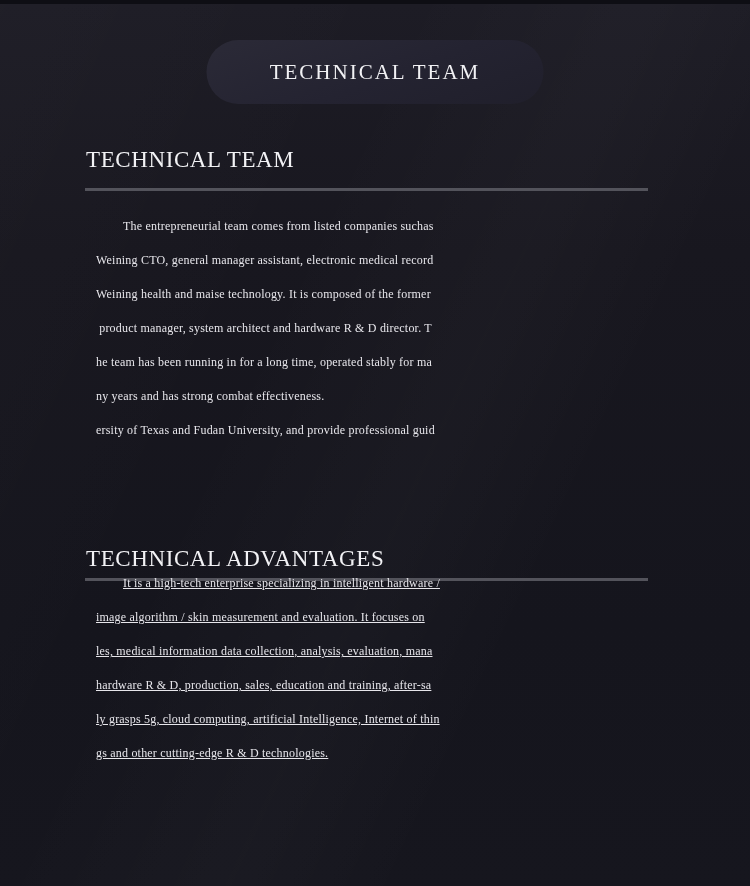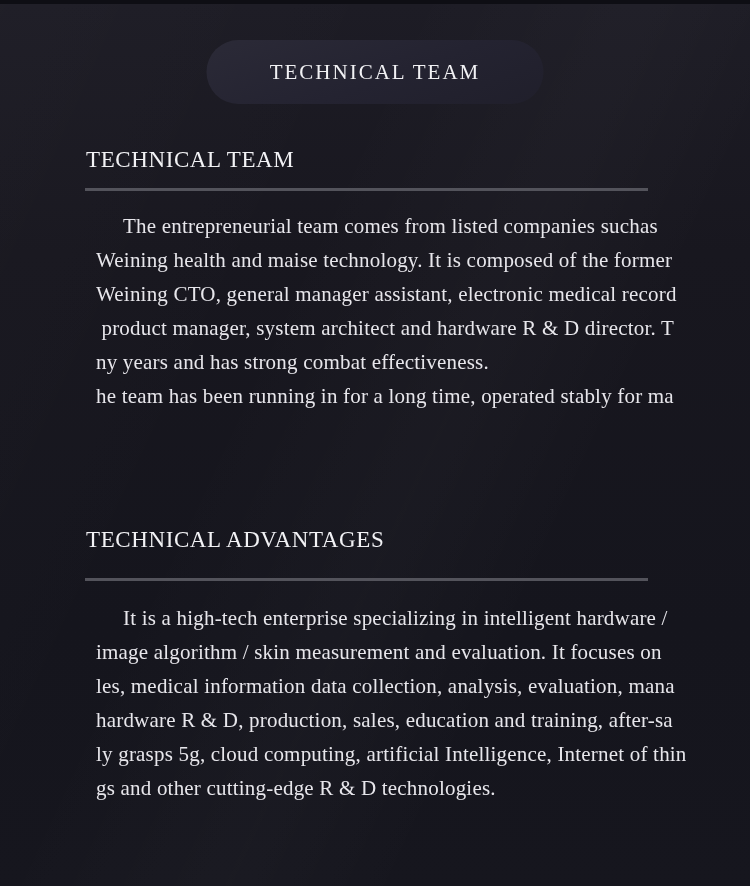--- a/index.html
+++ b/index.html
@@ -32,60 +32,61 @@
     white-space:nowrap;
   }
   .section-heading {
     position:absolute; left:86px; margin:0;
     font-size:23px; font-weight:500;
     letter-spacing:0.6px;
     color:#f2f2f5;
     white-space:nowrap;
   }
   .heading-1 { top:143px; }
-  .heading-2 { top:523px;font-family:Liberation Serif, serif; }
+  .heading-2 { top:542px;font-family:Liberation Serif, serif; }
   .divider {
     position:absolute; left:85px;
     width:563px; height:3px;
     background:#53535b;
   }
   .divider-1 { top:184px; }
   .divider-2 { top:574px; }
   .para-block {
     position:absolute; left:96px;
     width:575px;
-    font-size:21px;
+    font-size:12px;
     line-height:34px;
     letter-spacing:0.2px;
     color:#e7e6eb;
   }
   .para-block-1 { top:205px; }
-  .para-block-2 { top:597px; }
+  .para-block-2 { top:562px;text-decoration:underline; }
   .line { white-space:pre; }
   .indent { text-indent:27px; }
 </style>
 </head>
 <body>
 
 <div class="page">
 
   <div class="badge">
     <span class="badge-label">TECHNICAL TEAM</span>
   </div>
 
   <h2 class="section-heading heading-1">TECHNICAL TEAM</h2>
   <div class="divider divider-1"></div>
 
   <div class="para-block para-block-1">
     <div class="line indent">The entrepreneurial team comes from listed companies suchas</div>
+    <div class="line">Weining CTO, general manager assistant, electronic medical record</div>
     <div class="line">Weining health and maise technology. It is composed of the former</div>
-    <div class="line">Weining CTO, general manager assistant, electronic medical record</div>
     <div class="line"> product manager, system architect and hardware R &amp; D director. T</div>
+    <div class="line">he team has been running in for a long time, operated stably for ma</div>
     <div class="line">ny years and has strong combat effectiveness.</div>
-    <div class="line">he team has been running in for a long time, operated stably for ma</div>
+    <div class="line">ersity of Texas and Fudan University, and provide professional guid</div>
   </div>
 
   <h2 class="section-heading heading-2">TECHNICAL ADVANTAGES</h2>
   <div class="divider divider-2"></div>
 
   <div class="para-block para-block-2">
     <div class="line indent">It is a high-tech enterprise specializing in intelligent hardware /</div>
     <div class="line">image algorithm / skin measurement and evaluation. It focuses on</div>
     <div class="line">les, medical information data collection, analysis, evaluation, mana</div>
     <div class="line">hardware R &amp; D, production, sales, education and training, after-sa</div>

